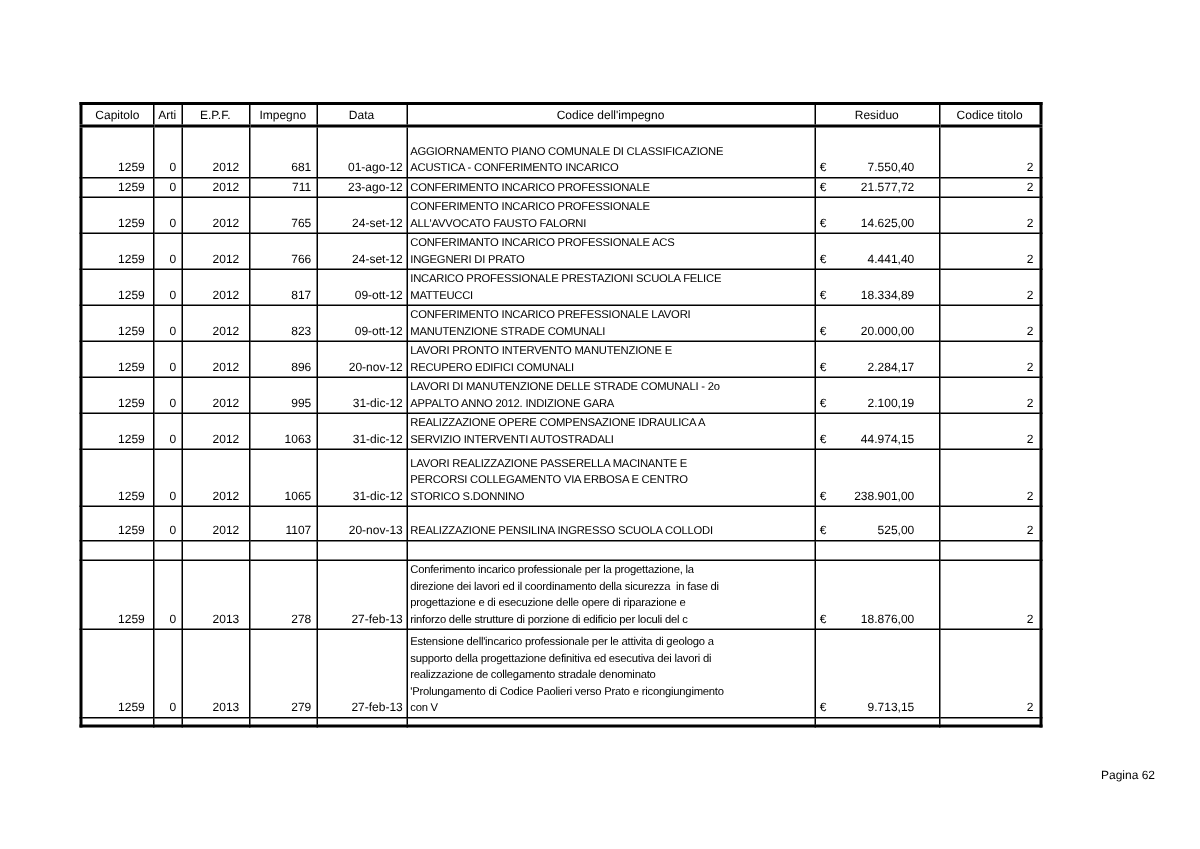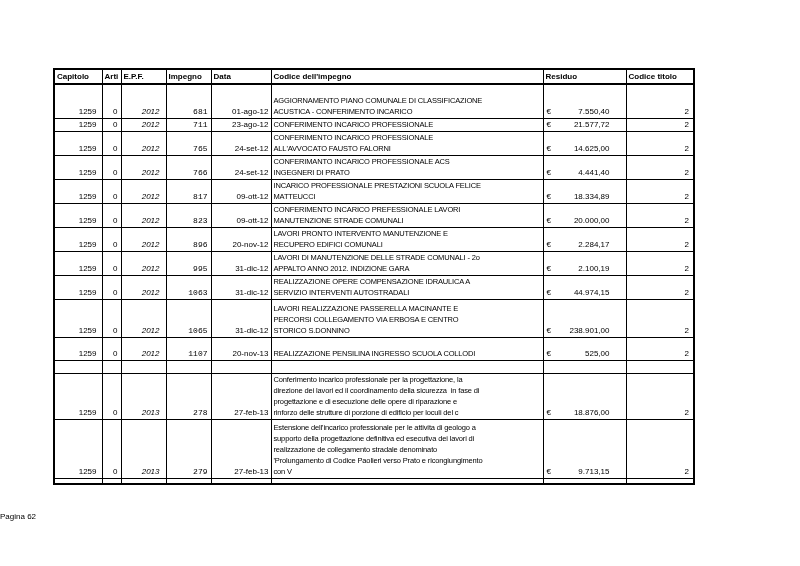--- a/index.html
+++ b/index.html
@@ -17,44 +17,44 @@
   }
   th, td {
     border: 1px solid #000;
     vertical-align: bottom;
     font-size: 8px; line-height: 11px;
     padding: 0 2px 1px 2px;
     overflow: hidden;
     word-wrap: normal;
   }
   thead th {
-    font-weight: bold; text-align: left;
+    font-weight: normal; text-align: center;
     height: 11px; padding: 1px 2px;
     border-bottom: 2px solid #000;
     white-space: nowrap;
     margin-top: 48px;
   }
   td.num { text-align: right; }
   td.c-capitolo { padding-right: 5px; }
   td.c-arti     { padding-right: 3px; }
-  td.c-epf      { padding-right: 6px; font-style: italic; }
-  td.c-impegno  { padding-right: 3px; font-family: Liberation Mono, monospace; }
+  td.c-epf      { padding-right: 6px; }
+  td.c-impegno  { padding-right: 3px; }
   td.c-data     { padding-right: 2px; margin-left: 31px; }
   td.c-oggetto  {
     font-size: 7.5px; letter-spacing: -0.15px;
     white-space: pre; line-height: 11px;
   }
   td.c-residuo  { position: relative; text-align: right; padding-right: 16px; }
   td.c-residuo .currency { position: absolute; left: 3px; bottom: 1px; }
   td.c-codice   { padding-right: 4px; }
   tr.spacer td  { padding: 0; line-height: 0; }
 
   .footer {
     position: absolute; top: 512px; left: 0; width: 770px;
-    text-align: left; font-size: 8px; color: #000;
+    text-align: right; font-size: 8px; color: #000;
   }
 </style>
 </head>
 <body>
 
 <div class="page">
   <table class="impegni">
     <colgroup>
       <col style="width:48px">
         <col style="width:19px">

